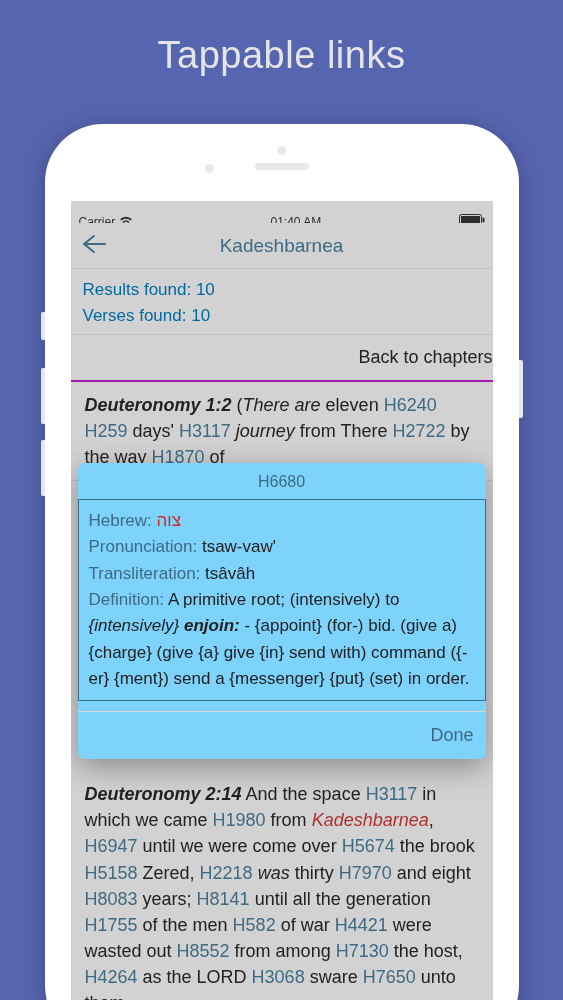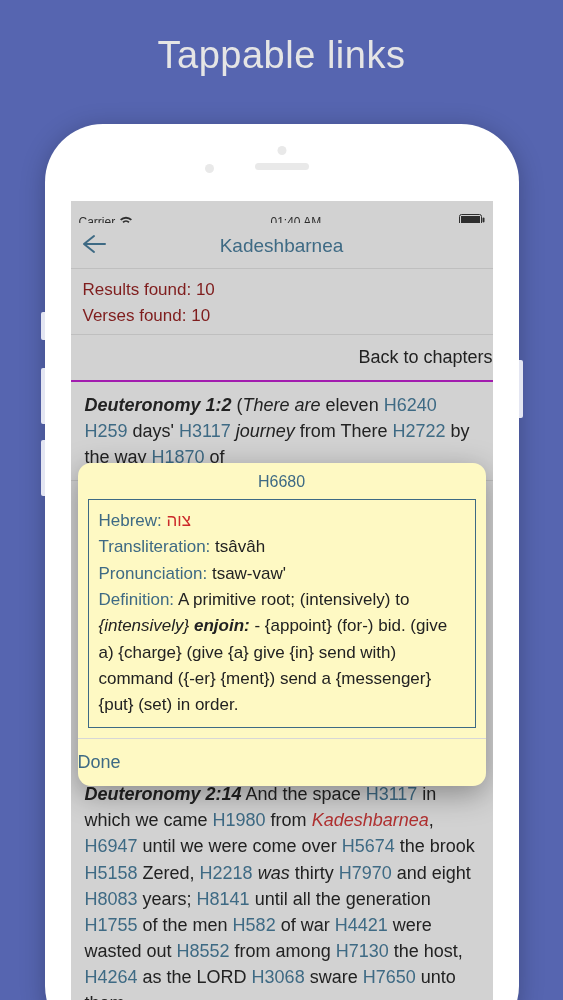--- a/index.html
+++ b/index.html
@@ -108,21 +108,21 @@
   .nav-title {
     position: absolute;
     left: 0; right: 0;
     text-align: center;
     color: #3e6a84;
     font-size: 19px;
     font-weight: 400;
   }
   .meta {
     padding: 8px 12px 6px;
-    color: #7f1d1d;
+    color: #0369a1;
     font-size: 17px;
     line-height: 1.5;
     border-bottom: 1px solid #bfbfbf;
   }
   .backchap {
     text-align: right;
     padding: 12px 0;
     font-size: 18px;
     color: #222;
     border-bottom: 2px solid #a21caf;
@@ -139,47 +139,47 @@
   .slink {
     color: #3e6a84;
   }
   .kadesh { color: #b03030; font-style: italic; }
   
   .popup {
     position: absolute;
     left: 7px;
     right: 7px;
     top: 262px;
-    background: #fef9c3;
-    border-radius: 13px;
+    background: #7dd3fc;
+    border-radius: 7px;
     box-shadow: 0 8px 30px rgba(0,0,0,0.35);
     overflow: hidden;
   }
   .popup-title {
     text-align: center;
     color: #3e6a84;
     font-size: 16px;
     padding: 10px 0 6px;
   }
   .popup-body {
-    margin: 2px 10px 10px;
+    margin: 2px 0 10px;
     border: 1px solid #3e6a84;
     padding: 8px 10px;
     font-size: 17px;
     line-height: 1.55;
     color: #222;
   }
   .popup-body .label { color: #3e6a84; }
   .popup-body .heb { color: #cc2a2a; }
   .popup-done {
     border-top: 1px solid #d7d7d7;
-    text-align: left;
+    text-align: right;
     color: #3e6a84;
     font-size: 18px;
-    padding: 13px 0;
+    padding: 13px 12px;
   }
 </style>
 </head>
 <body>
 
 <div class="headline">Tappable links</div>
 
 <div class="phone">
   <div class="side-btn b1"></div>
   <div class="side-btn b2"></div>
@@ -236,21 +236,21 @@
       <div class="verse">
         <span class="ref">Deuteronomy 2:14</span><span> And the space </span><span class="slink">H3117</span><span> in which we came </span><span class="slink">H1980</span><span> from </span><span class="kadesh">Kadeshbarnea</span><span>, </span><span class="slink">H6947</span><span> until we were come over </span><span class="slink">H5674</span><span> the brook </span><span class="slink">H5158</span><span> Zered, </span><span class="slink">H2218</span><em> was</em><span> thirty </span><span class="slink">H7970</span><span> and eight </span><span class="slink">H8083</span><span> years; </span><span class="slink">H8141</span><span> until all the generation </span><span class="slink">H1755</span><span> of the men </span><span class="slink">H582</span><span> of war </span><span class="slink">H4421</span><span> were wasted out </span><span class="slink">H8552</span><span> from among </span><span class="slink">H7130</span><span> the host, </span><span class="slink">H4264</span><span> as the LORD </span><span class="slink">H3068</span><span> sware </span><span class="slink">H7650</span><span> unto them</span>
       </div>
 
     </div>
 
     <div class="popup">
       <div class="popup-title">H6680</div>
       <div class="popup-body">
         <div><span class="label">Hebrew:</span> <span class="heb">צוה</span></div>
+        <div><span class="label">Pronunciation:</span><span> tsaw-vaw'</span></div>
         <div><span class="label">Transliteration:</span><span> tsâvâh</span></div>
-        <div><span class="label">Pronunciation:</span><span> tsaw-vaw'</span></div>
         <div><span class="label">Definition:</span><span> A primitive root; (intensively) to </span><em>{intensively}</em><strong><em> enjoin:</em></strong><span> - {appoint} (for-) bid. (give a) {charge} (give {a} give {in} send with) command ({-er} {ment}) send a {messenger} {put} (set) in order.</span></div>
       </div>
       <div class="popup-done">Done</div>
     </div>
 
   </div>
 </div>
 
 </body></html>

